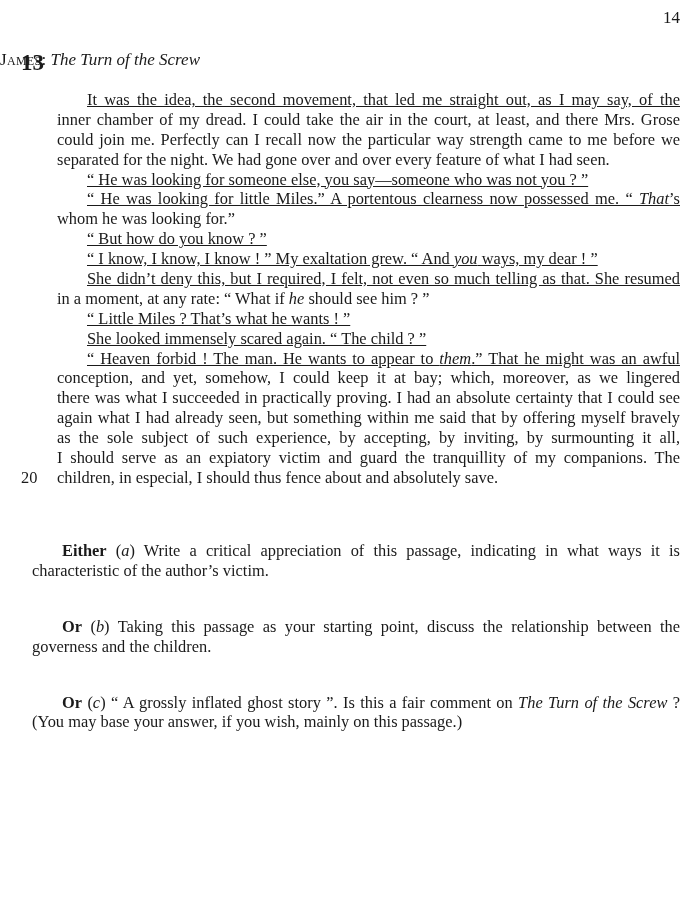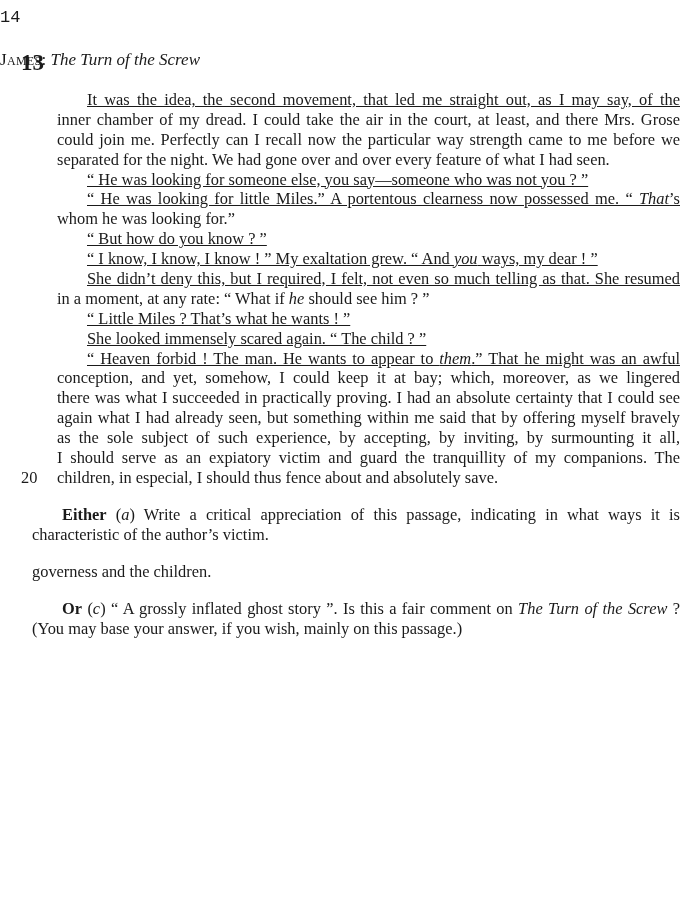--- a/index.html
+++ b/index.html
@@ -13,23 +13,22 @@
       position: relative;
       overflow: hidden;
       font-family: "Liberation Serif", "DejaVu Serif", serif;
       color: #1a1a1a;
     }
     .page-number {
       position: absolute;
       top: 8px;
       left: 0;
       width: 680px;
-      text-align: left;
+      text-align: right;
       font-size: 17px;
-      font-family: Liberation Mono, monospace;
     }
     .question-number {
       position: absolute;
       top: 50px;
       left: 21px;
       font-size: 23px;
       font-weight: bold;
     }
     .heading {
       position: absolute;
@@ -88,20 +87,21 @@
     }
     .question .qline {
       height: 19.9px;
       white-space: nowrap;
     }
     .question .qline.justify {
       text-align: justify;
       text-align-last: justify;
       white-space: normal;
       overflow: hidden;
+      margin-top: 36px;
     }
     .question .qline.indent {
       padding-left: 30px;
     }
     .lead {
       font-weight: bold;
     }
     .part {
       font-style: italic;
     }
@@ -139,20 +139,21 @@
       <div class="line justify"><span>I should serve as an expiatory victim and guard the tranquillity of my companions.  The</span></div>
       <div class="line"><span class="line-num">20</span><span>children, in especial, I should thus fence about and absolutely save.</span></div>
     </div>
 
   <div class="questions" id="questions">
       <div class="question">
         <div class="qline justify indent"><span class="lead">Either</span><span> (<span class="part">a</span>)</span><span> Write a critical appreciation of this passage, indicating in what ways it is</span></div>
         <div class="qline"><span>characteristic of the author’s victim.</span></div>
       </div>
       <div class="question">
+        <div class="qline justify indent"><span class="lead">Or</span><span> (<span class="part">b</span>)</span><span> Taking this passage as your starting point, discuss the relationship between the</span></div>
         <div class="qline"><span>governess and the children.</span></div>
       </div>
       <div class="question">
         <div class="qline justify indent"><span class="lead">Or</span><span> (<span class="part">c</span>)</span><span> “ A grossly inflated ghost story ”.  Is this a fair comment on </span><i>The Turn of the Screw</i><span> ?</span></div>
         <div class="qline"><span>(You may base your answer, if you wish, mainly on this passage.)</span></div>
       </div>
     </div>
 </div>
 
 </body></html>

